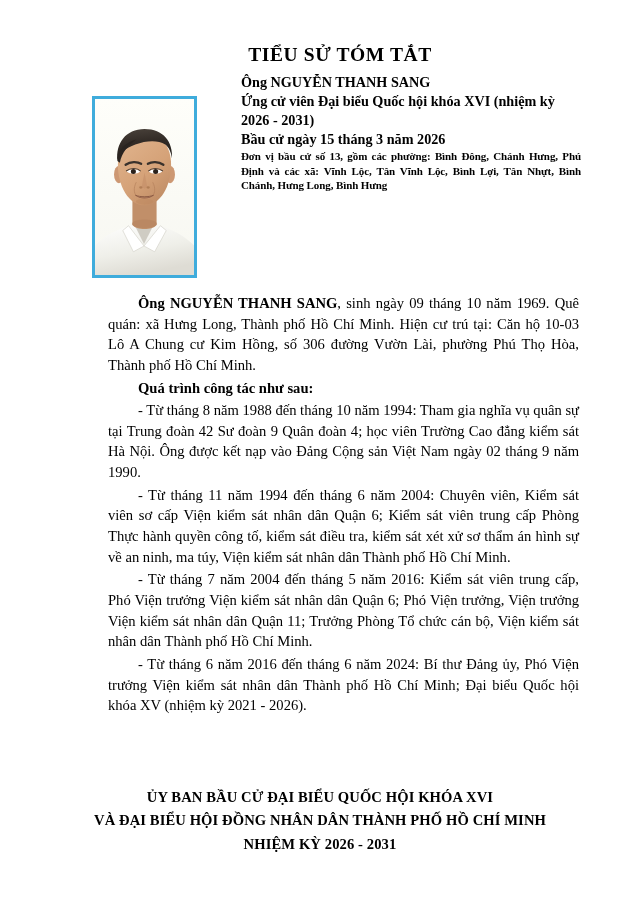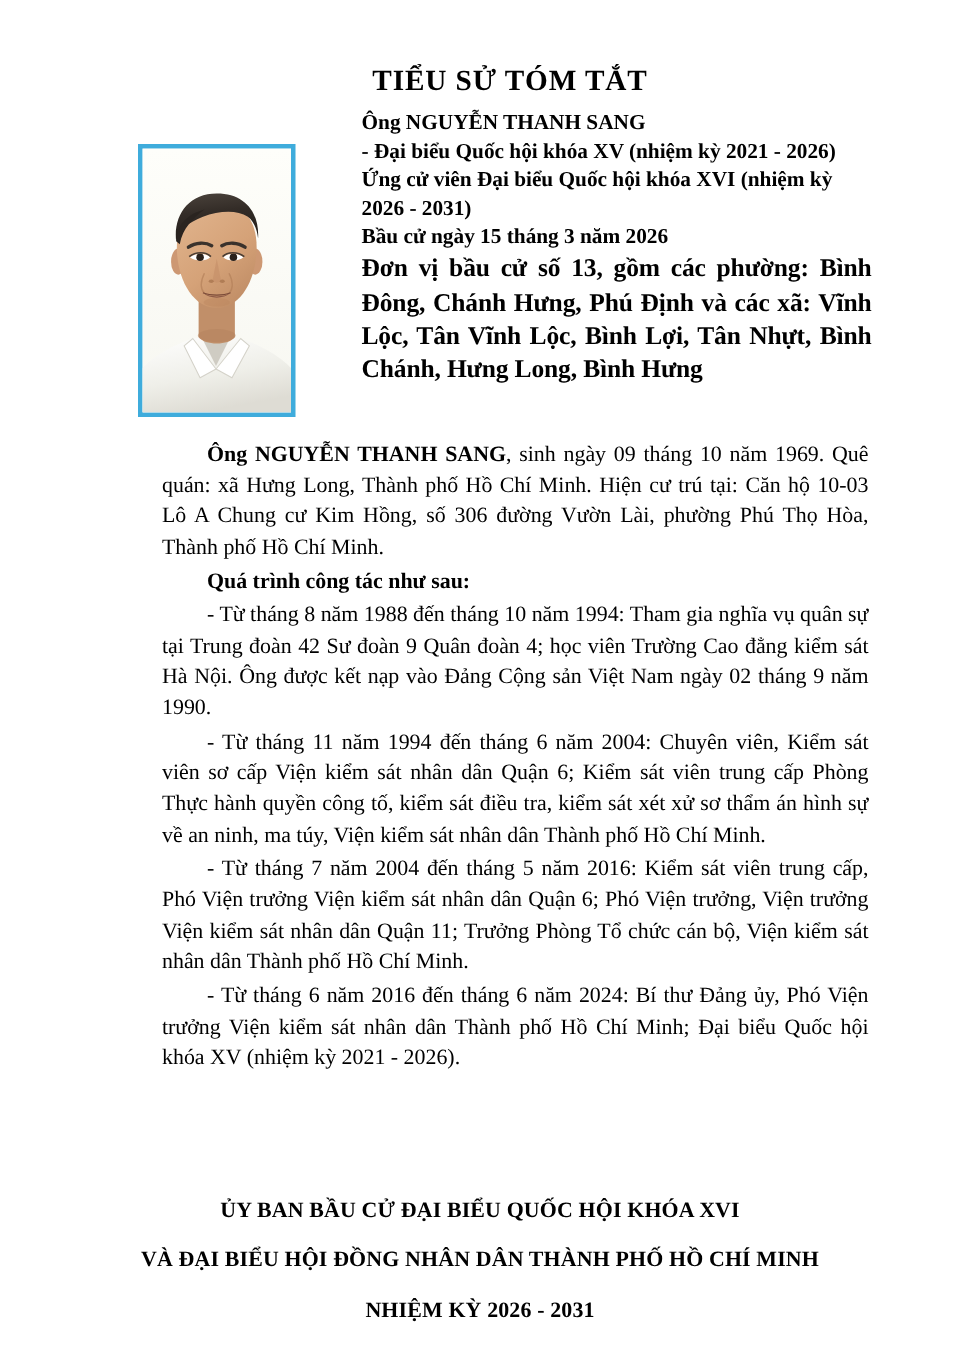--- a/index.html
+++ b/index.html
@@ -64,21 +64,21 @@
     position: absolute;
     left: 241px;
     top: 73px;
     width: 340px;
     font-size: 14.2px;
     font-weight: bold;
     line-height: 1.345;
   }
   .summary .line { margin: 0; }
   .summary .tight {
-    font-size: 17px;
+    font-size: 11px;
     line-height: 1.30;
     letter-spacing: -0.1px;
   }
   .summary .just {
     text-align: justify;
     text-align-last: left;
   }
 
   
   .body-block {
@@ -102,21 +102,21 @@
     position: absolute;
     left: 60px;
     top: 785px;
     width: 520px;
     text-align: center;
     font-size: 14.6px;
     font-weight: bold;
     line-height: 1.46;
     letter-spacing: 0.1px;
   }
-  .footer-block .fline { margin: 12px; white-space: nowrap; }
+  .footer-block .fline { margin: 2px; white-space: nowrap; }
 </style>
 </head>
 <body>
 
 <div class="page">
 
   <div class="header-block">
 
     <div class="doc-title">TIỂU SỬ TÓM TẮT</div>
 
@@ -194,21 +194,20 @@
 
         <path d="M 43 99.5 C 48 102.8 57 102.8 62 99.5 C 57 104 48 104 43 99.5 Z" fill="#8e5a46"></path>
         <path d="M 43 99.5 C 48 101.6 57 101.6 62 99.5" stroke="#7a4a38" stroke-width="0.8" fill="none"></path>
 
         <ellipse cx="52.5" cy="106" rx="9" ry="3" fill="#bc8760" opacity="0.45"></ellipse>
       </svg>
     </div>
 
     <div class="summary">
       <div class="line">Ông NGUYỄN THANH SANG</div>
-      <div class="line">- Đại biểu Quốc hội khóa XV (nhiệm kỳ 2021 - 2026)</div>
       <div class="line">Ứng cử viên Đại biểu Quốc hội khóa XVI (nhiệm kỳ 2026 - 2031)</div>
       <div class="line">Bầu cử ngày 15 tháng 3 năm 2026</div>
       <div class="line tight just">Đơn vị bầu cử số 13, gồm các phường: Bình Đông, Chánh Hưng, Phú Định và các xã: Vĩnh Lộc, Tân Vĩnh Lộc, Bình Lợi, Tân Nhựt, Bình Chánh, Hưng Long, Bình Hưng</div>
     </div>
   </div>
 
   <div class="body-block">
 
     <p><b>Ông NGUYỄN THANH SANG</b><span>, sinh ngày 09 tháng 10 năm 1969. Quê quán: xã Hưng Long, Thành phố Hồ Chí Minh. Hiện cư trú tại: Căn hộ 10-03 Lô A Chung cư Kim Hồng, số 306 đường Vườn Lài, phường Phú Thọ Hòa, Thành phố Hồ Chí Minh.</span></p>
 

